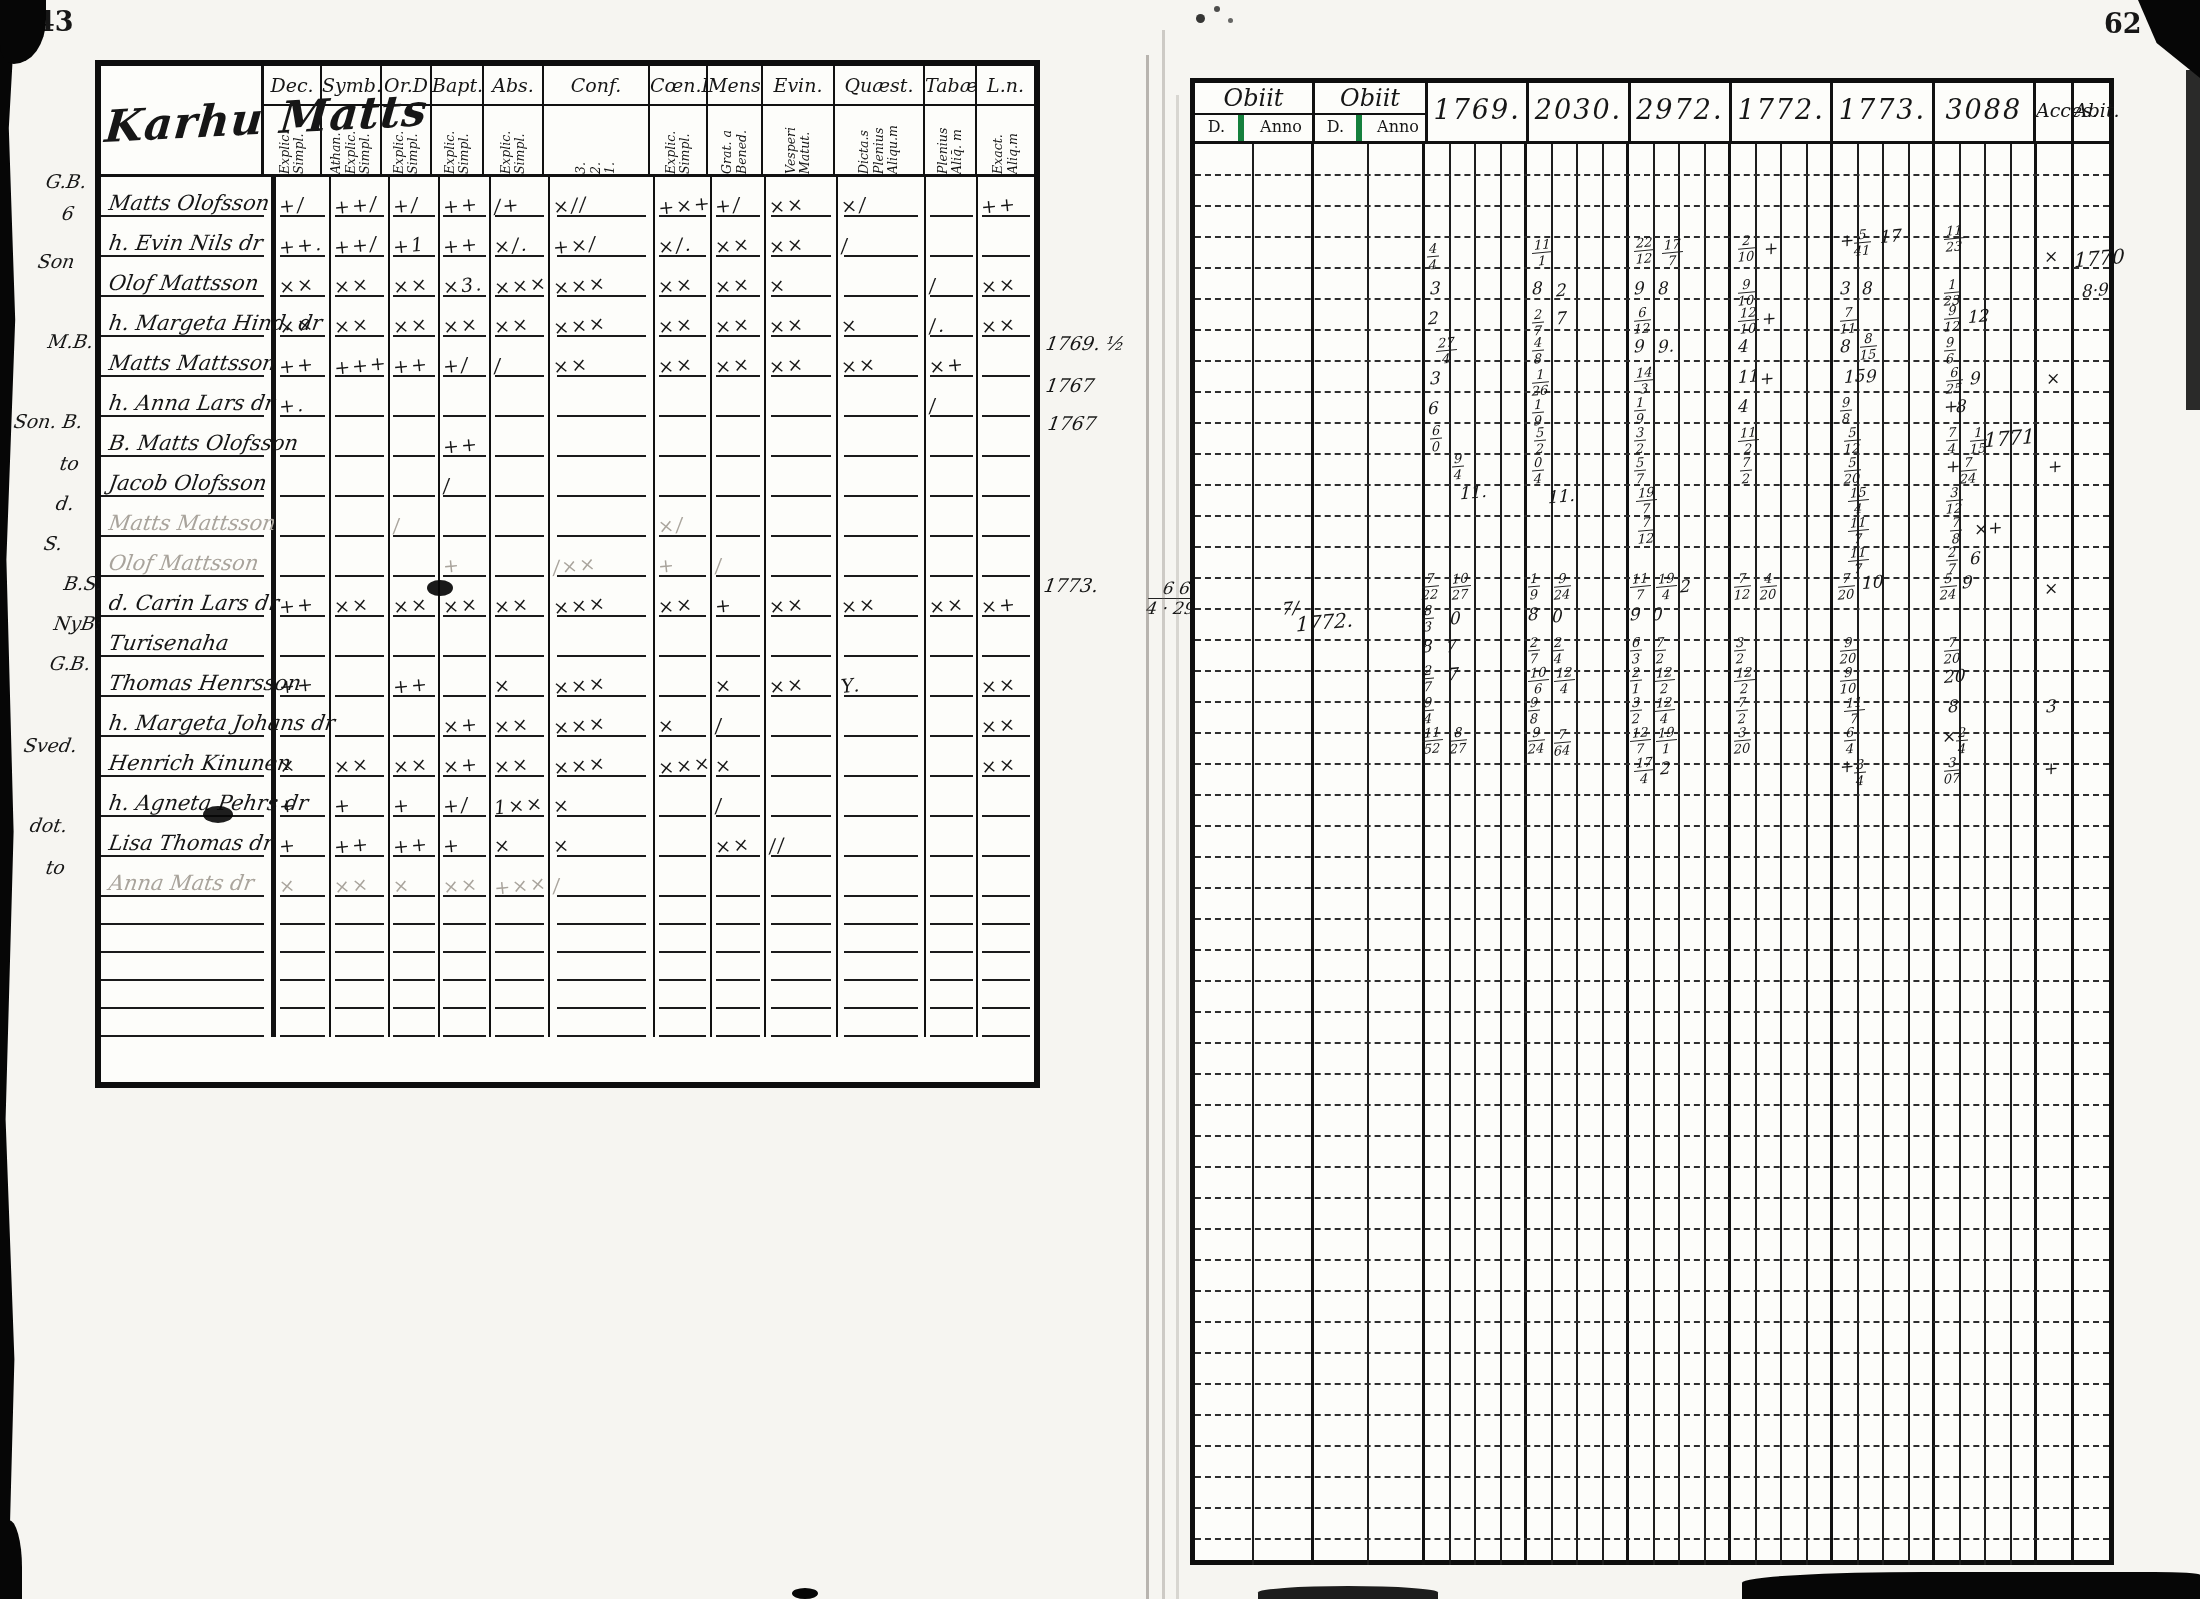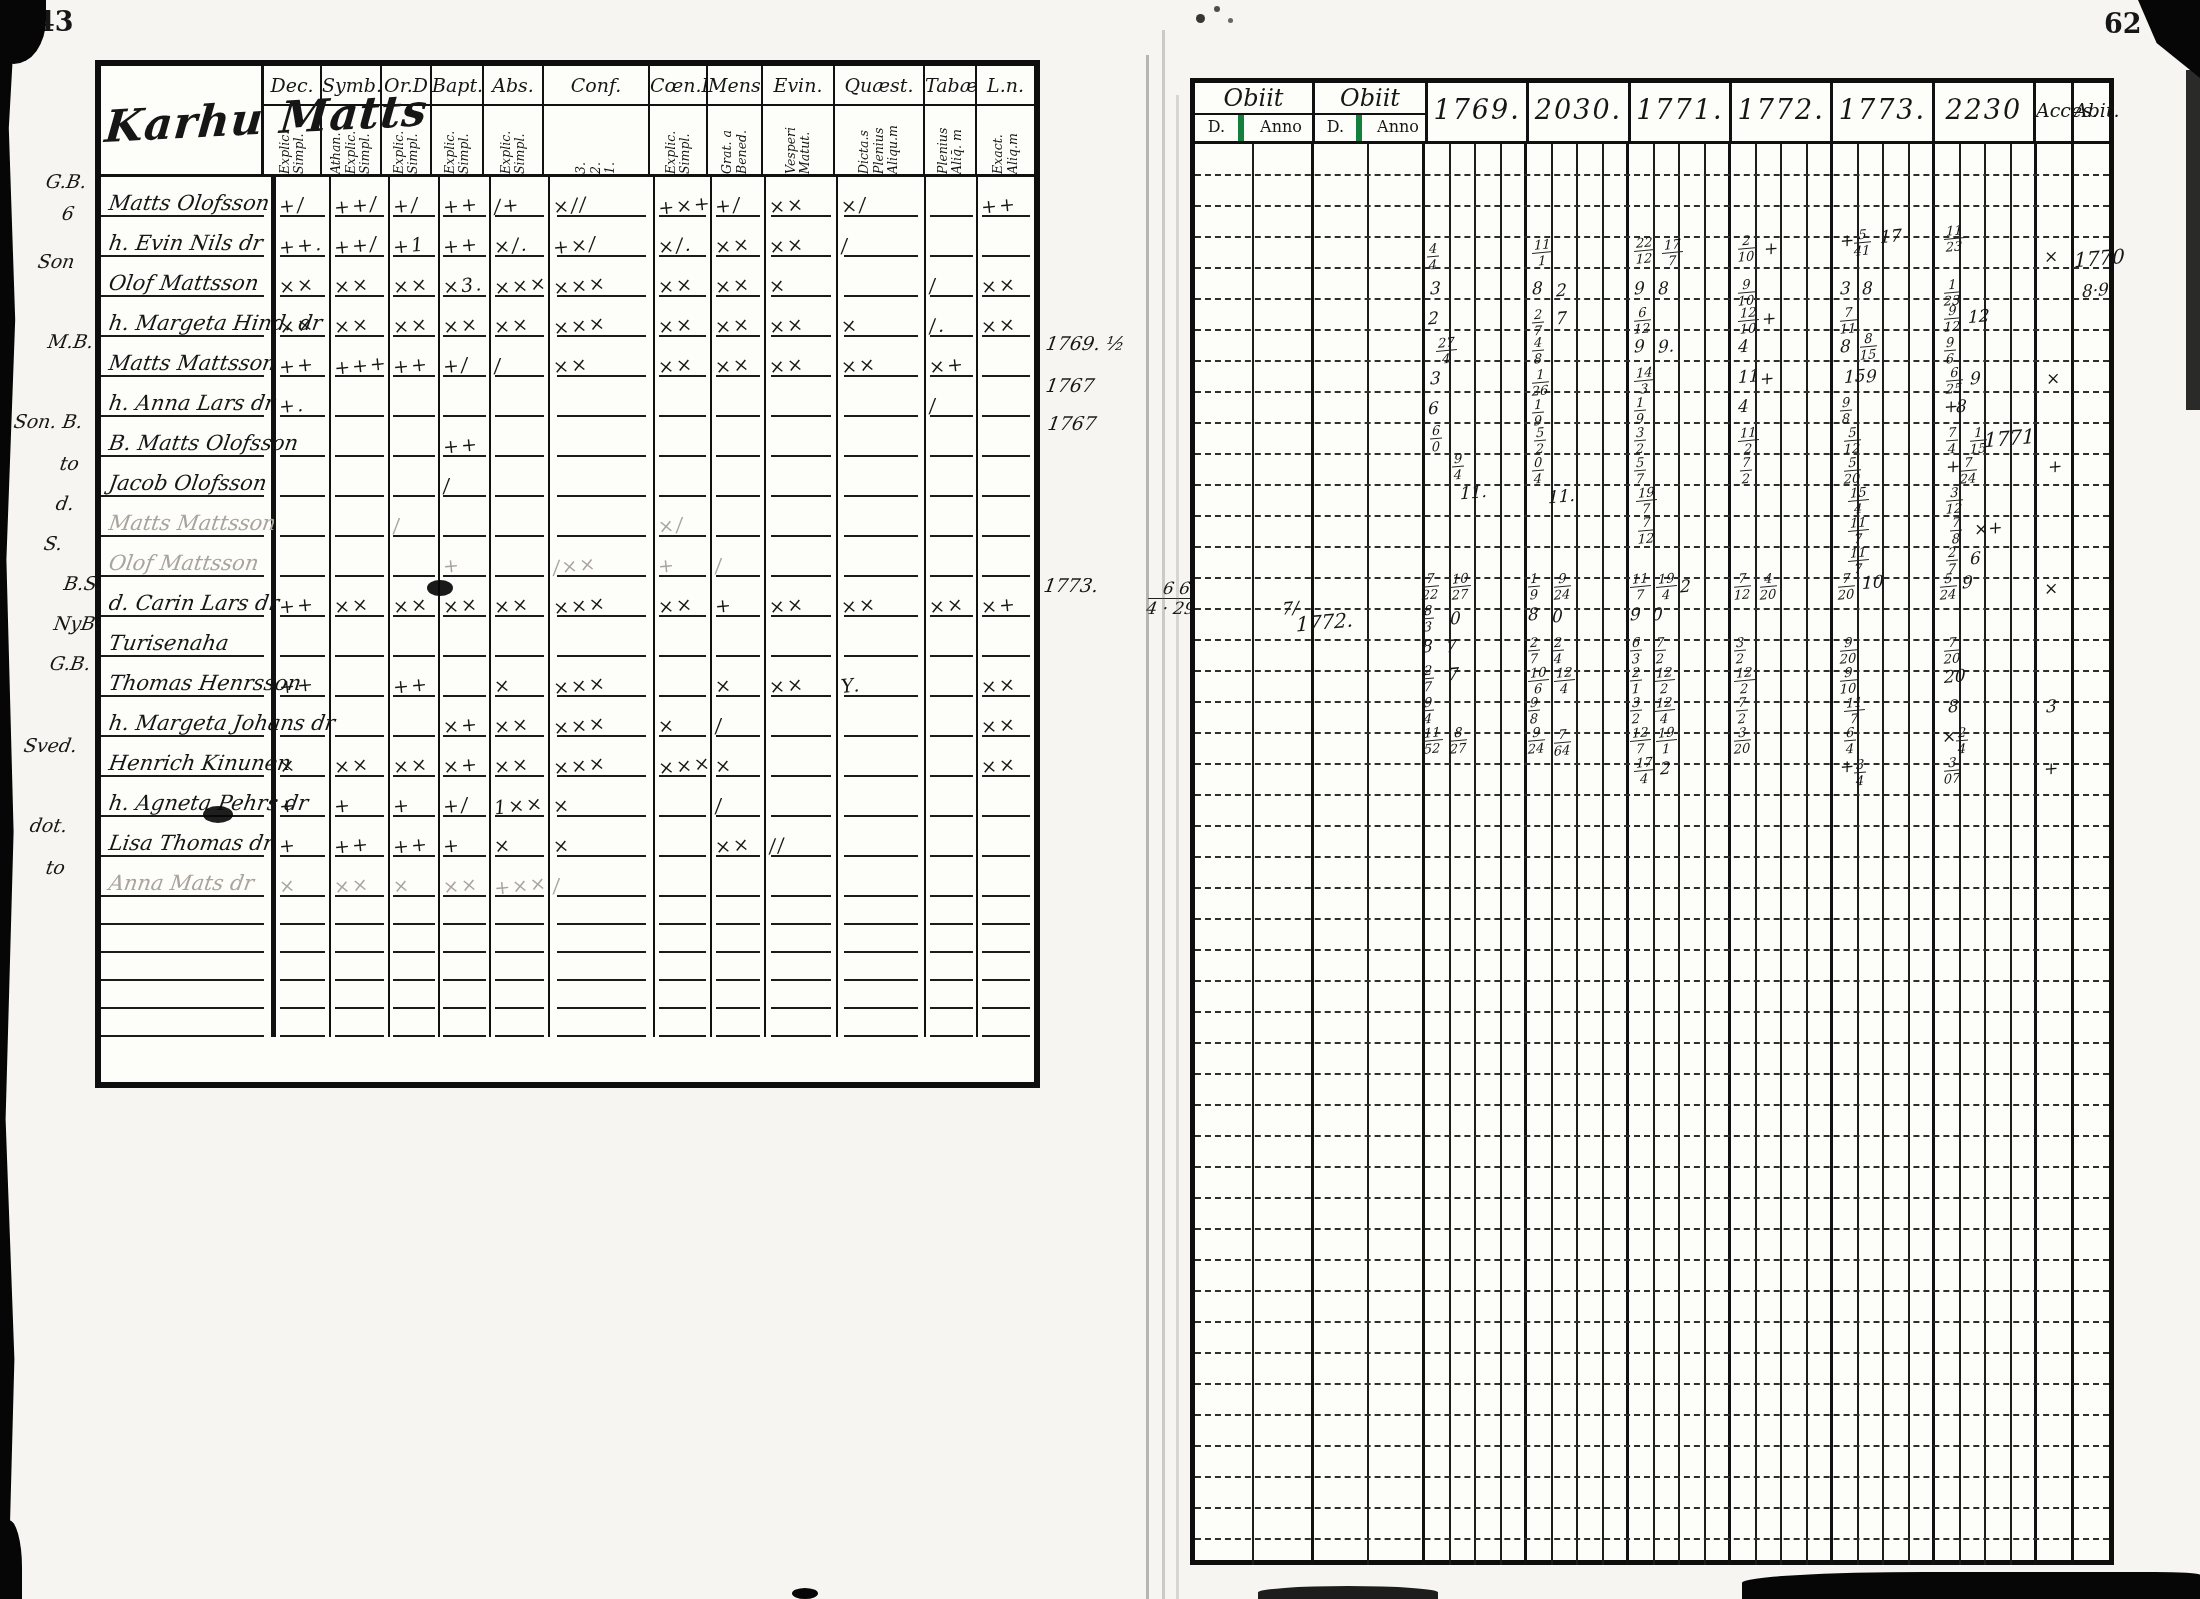--- a/index.html
+++ b/index.html
@@ -833,30 +833,30 @@
             <div class="rh-sub" style="flex: 0 0 72px;">Anno</div>
           </div>
         </div>
         <div class="rcol-head" style="width: 103px;">
           <div class="rh-year">1769.</div>
         </div>
         <div class="rcol-head" style="width: 103px;">
           <div class="rh-year">2030.</div>
         </div>
         <div class="rcol-head" style="width: 103px;">
-          <div class="rh-year">1771.</div>
+          <div class="rh-year">2972.</div>
         </div>
         <div class="rcol-head" style="width: 103px;">
           <div class="rh-year">1772.</div>
         </div>
         <div class="rcol-head" style="width: 103px;">
           <div class="rh-year">1773.</div>
         </div>
         <div class="rcol-head" style="width: 103px;">
-          <div class="rh-year">2230</div>
+          <div class="rh-year">3088</div>
         </div>
         <div class="rcol-head" style="width: 38px;">
           <div class="rh-main" style="border-bottom: none; font-size: 19px; line-height: 54px;">Acces.</div>
         </div>
         <div class="rcol-head" style="width: 38px;">
           <div class="rh-main" style="border-bottom: none; font-size: 19px; line-height: 54px;">Abit.</div>
         </div>
       </div>
     <div id="rt-body">
         <div class="rcol mid" style="width: 117px;"></div>

